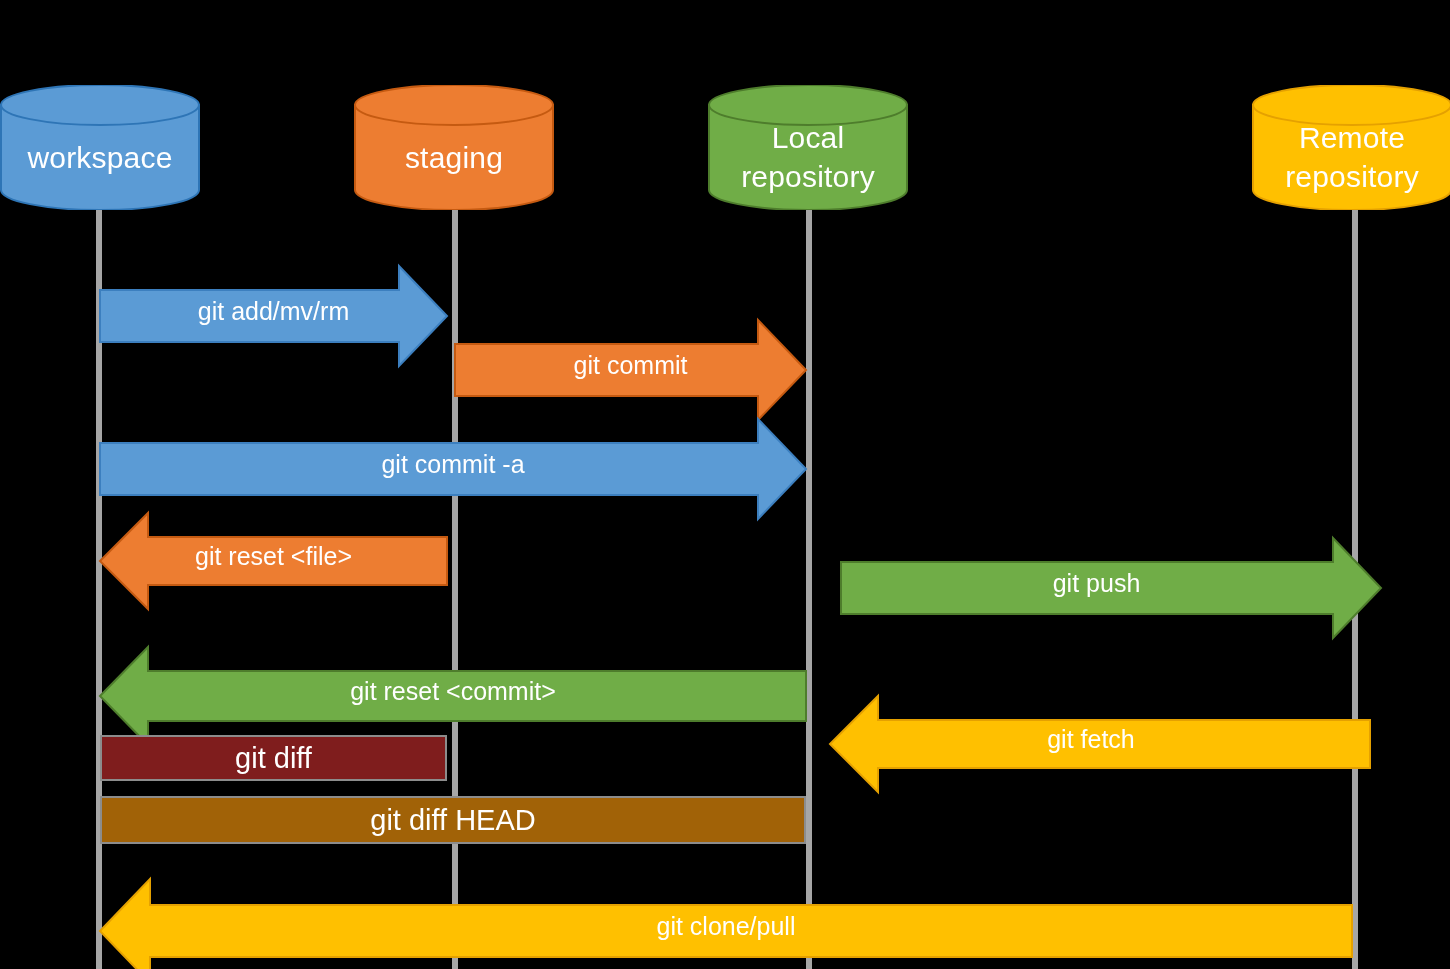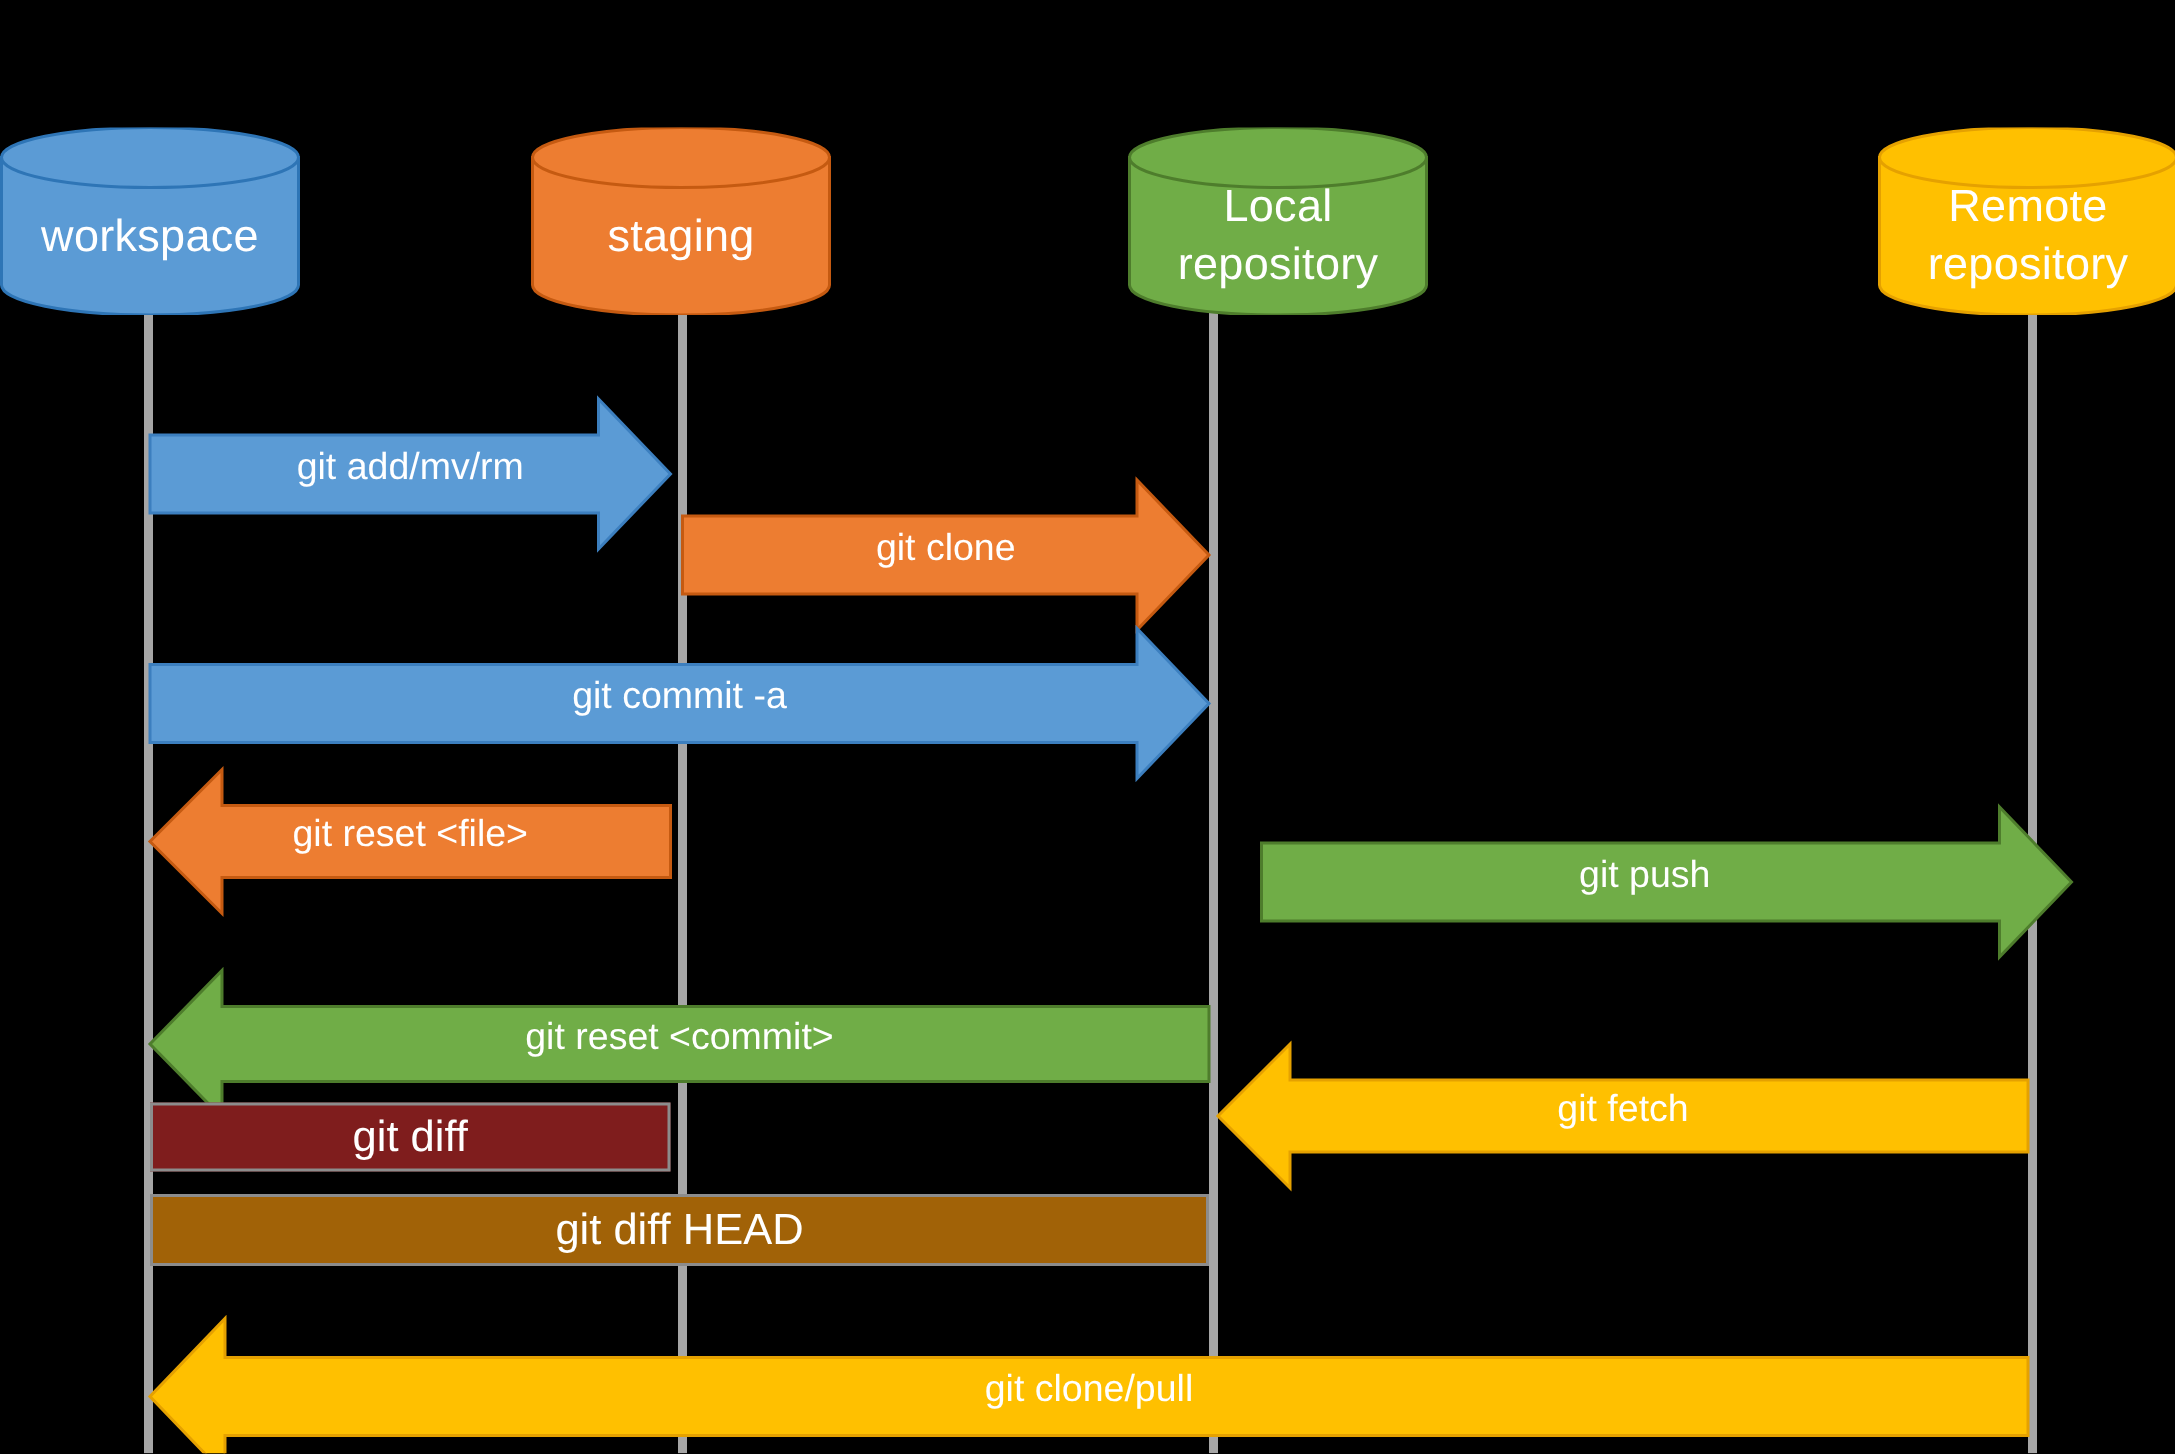--- a/index.html
+++ b/index.html
@@ -78,21 +78,21 @@
       <div class="arrow" style="left: 100px; top: 266px; width: 347px; height: 100px;">
         <svg width="347" height="100" viewBox="0 0 347 100">
           <path d="M 0,24 L 299,24 L 299,0 L 347,50 L 299,100 L 299,76 L 0,76 Z" fill="#5B9BD5" stroke="#3C7FBF" stroke-width="2" stroke-linejoin="miter"></path>
         </svg>
         <div class="arrow-label" style="top: 31px;">git add/mv/rm</div>
       </div>
       <div class="arrow" style="left: 455px; top: 320px; width: 351px; height: 100px;">
         <svg width="351" height="100" viewBox="0 0 351 100">
           <path d="M 0,24 L 303,24 L 303,0 L 351,50 L 303,100 L 303,76 L 0,76 Z" fill="#ED7D31" stroke="#C55A11" stroke-width="2" stroke-linejoin="miter"></path>
         </svg>
-        <div class="arrow-label" style="top: 31px;">git clone</div>
+        <div class="arrow-label" style="top: 31px;">git commit</div>
       </div>
       <div class="arrow" style="left: 100px; top: 419px; width: 706px; height: 100px;">
         <svg width="706" height="100" viewBox="0 0 706 100">
           <path d="M 0,24 L 658,24 L 658,0 L 706,50 L 658,100 L 658,76 L 0,76 Z" fill="#5B9BD5" stroke="#3C7FBF" stroke-width="2" stroke-linejoin="miter"></path>
         </svg>
         <div class="arrow-label" style="top: 31px;">git commit -a</div>
       </div>
       <div class="arrow" style="left: 100px; top: 513px; width: 347px; height: 96px;">
         <svg width="347" height="96" viewBox="0 0 347 96">
           <path d="M 347,24 L 48,24 L 48,0 L 0,48 L 48,96 L 48,72 L 347,72 Z" fill="#ED7D31" stroke="#C55A11" stroke-width="2" stroke-linejoin="miter"></path>
@@ -104,21 +104,21 @@
           <path d="M 0,24 L 492,24 L 492,0 L 540,50 L 492,100 L 492,76 L 0,76 Z" fill="#70AD47" stroke="#4E7D2C" stroke-width="2" stroke-linejoin="miter"></path>
         </svg>
         <div class="arrow-label" style="top: 31px;">git push</div>
       </div>
       <div class="arrow" style="left: 100px; top: 647px; width: 706px; height: 98px;">
         <svg width="706" height="98" viewBox="0 0 706 98">
           <path d="M 706,24 L 48,24 L 48,0 L 0,49 L 48,98 L 48,74 L 706,74 Z" fill="#70AD47" stroke="#4E7D2C" stroke-width="2" stroke-linejoin="miter"></path>
         </svg>
         <div class="arrow-label" style="top: 30px;">git reset &lt;commit&gt;</div>
       </div>
-      <div class="arrow" style="left: 812px; top: 696px; width: 540px; height: 96px;">
+      <div class="arrow" style="left: 812px; top: 696px; width: 540px; height: 96px; padding-left: 18px;">
         <svg width="540" height="96" viewBox="0 0 540 96">
           <path d="M 540,24 L 48,24 L 48,0 L 0,48 L 48,96 L 48,72 L 540,72 Z" fill="#FFC000" stroke="#E5A100" stroke-width="2" stroke-linejoin="miter"></path>
         </svg>
         <div class="arrow-label" style="top: 29px;">git fetch</div>
       </div>
       <div class="arrow" style="left: 100px; top: 879px; width: 1252px; height: 104px;">
         <svg width="1252" height="104" viewBox="0 0 1252 104">
           <path d="M 1252,26 L 50,26 L 50,0 L 0,52 L 50,104 L 50,78 L 1252,78 Z" fill="#FFC000" stroke="#E5A100" stroke-width="2" stroke-linejoin="miter"></path>
         </svg>
         <div class="arrow-label" style="top: 33px;">git clone/pull</div>
@@ -140,21 +140,21 @@
         </svg>
         <div class="cyl-label" style="top: 52.7px; text-align: center;">workspace</div>
       </div>
       <div class="cyl" style="left: 354px; top: 85px; width: 200px; height: 125px;">
         <svg width="200" height="125" viewBox="0 0 200 125">
           <path d="M 1,20 L 1,105 A 99,20 0 0 0 199,105 L 199,20 Z" fill="#ED7D31" stroke="#C55A11" stroke-width="2"></path>
           <ellipse cx="100" cy="20" rx="99" ry="20" fill="#ED7D31" stroke="#C55A11" stroke-width="2"></ellipse>
         </svg>
         <div class="cyl-label" style="top: 52.7px;">staging</div>
       </div>
-      <div class="cyl" style="left: 708px; top: 85px; width: 200px; height: 125px; margin-left: 44px;">
+      <div class="cyl" style="left: 708px; top: 85px; width: 200px; height: 125px;">
         <svg width="200" height="125" viewBox="0 0 200 125">
           <path d="M 1,20 L 1,105 A 99,20 0 0 0 199,105 L 199,20 Z" fill="#70AD47" stroke="#4E7D2C" stroke-width="2"></path>
           <ellipse cx="100" cy="20" rx="99" ry="20" fill="#70AD47" stroke="#4E7D2C" stroke-width="2"></ellipse>
         </svg>
         <div class="cyl-label" style="top: 32.9px;">Local repository</div>
       </div>
       <div class="cyl" style="left: 1252px; top: 85px; width: 200px; height: 125px;">
         <svg width="200" height="125" viewBox="0 0 200 125">
           <path d="M 1,20 L 1,105 A 99,20 0 0 0 199,105 L 199,20 Z" fill="#FFC000" stroke="#E5A100" stroke-width="2"></path>
           <ellipse cx="100" cy="20" rx="99" ry="20" fill="#FFC000" stroke="#E5A100" stroke-width="2"></ellipse>

